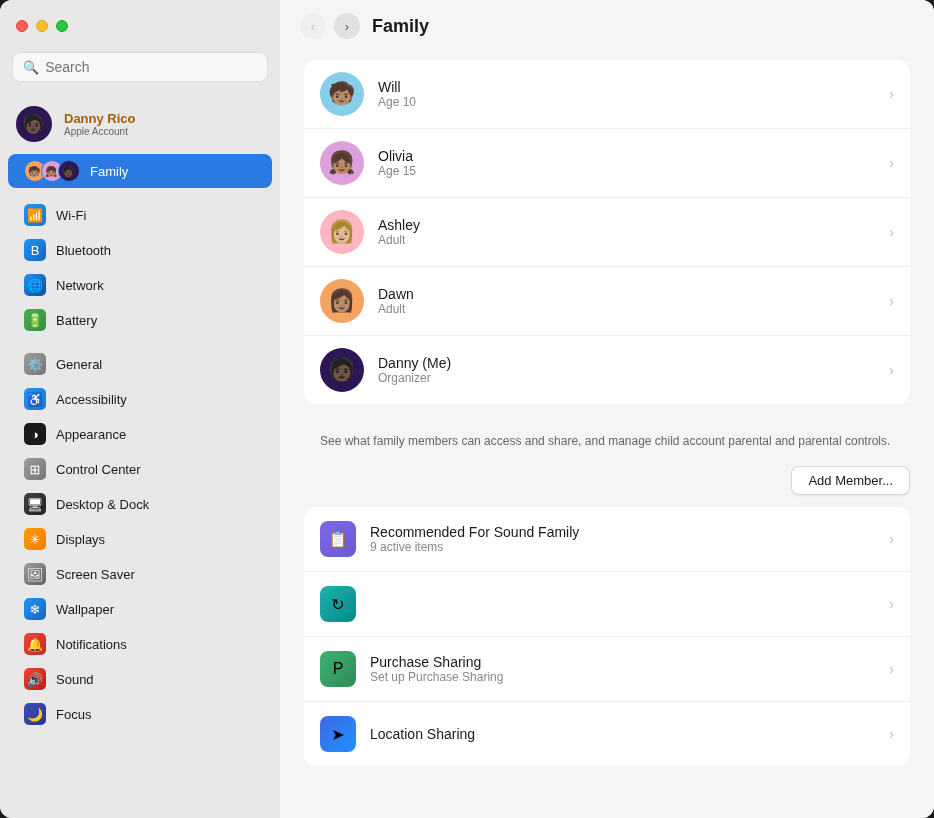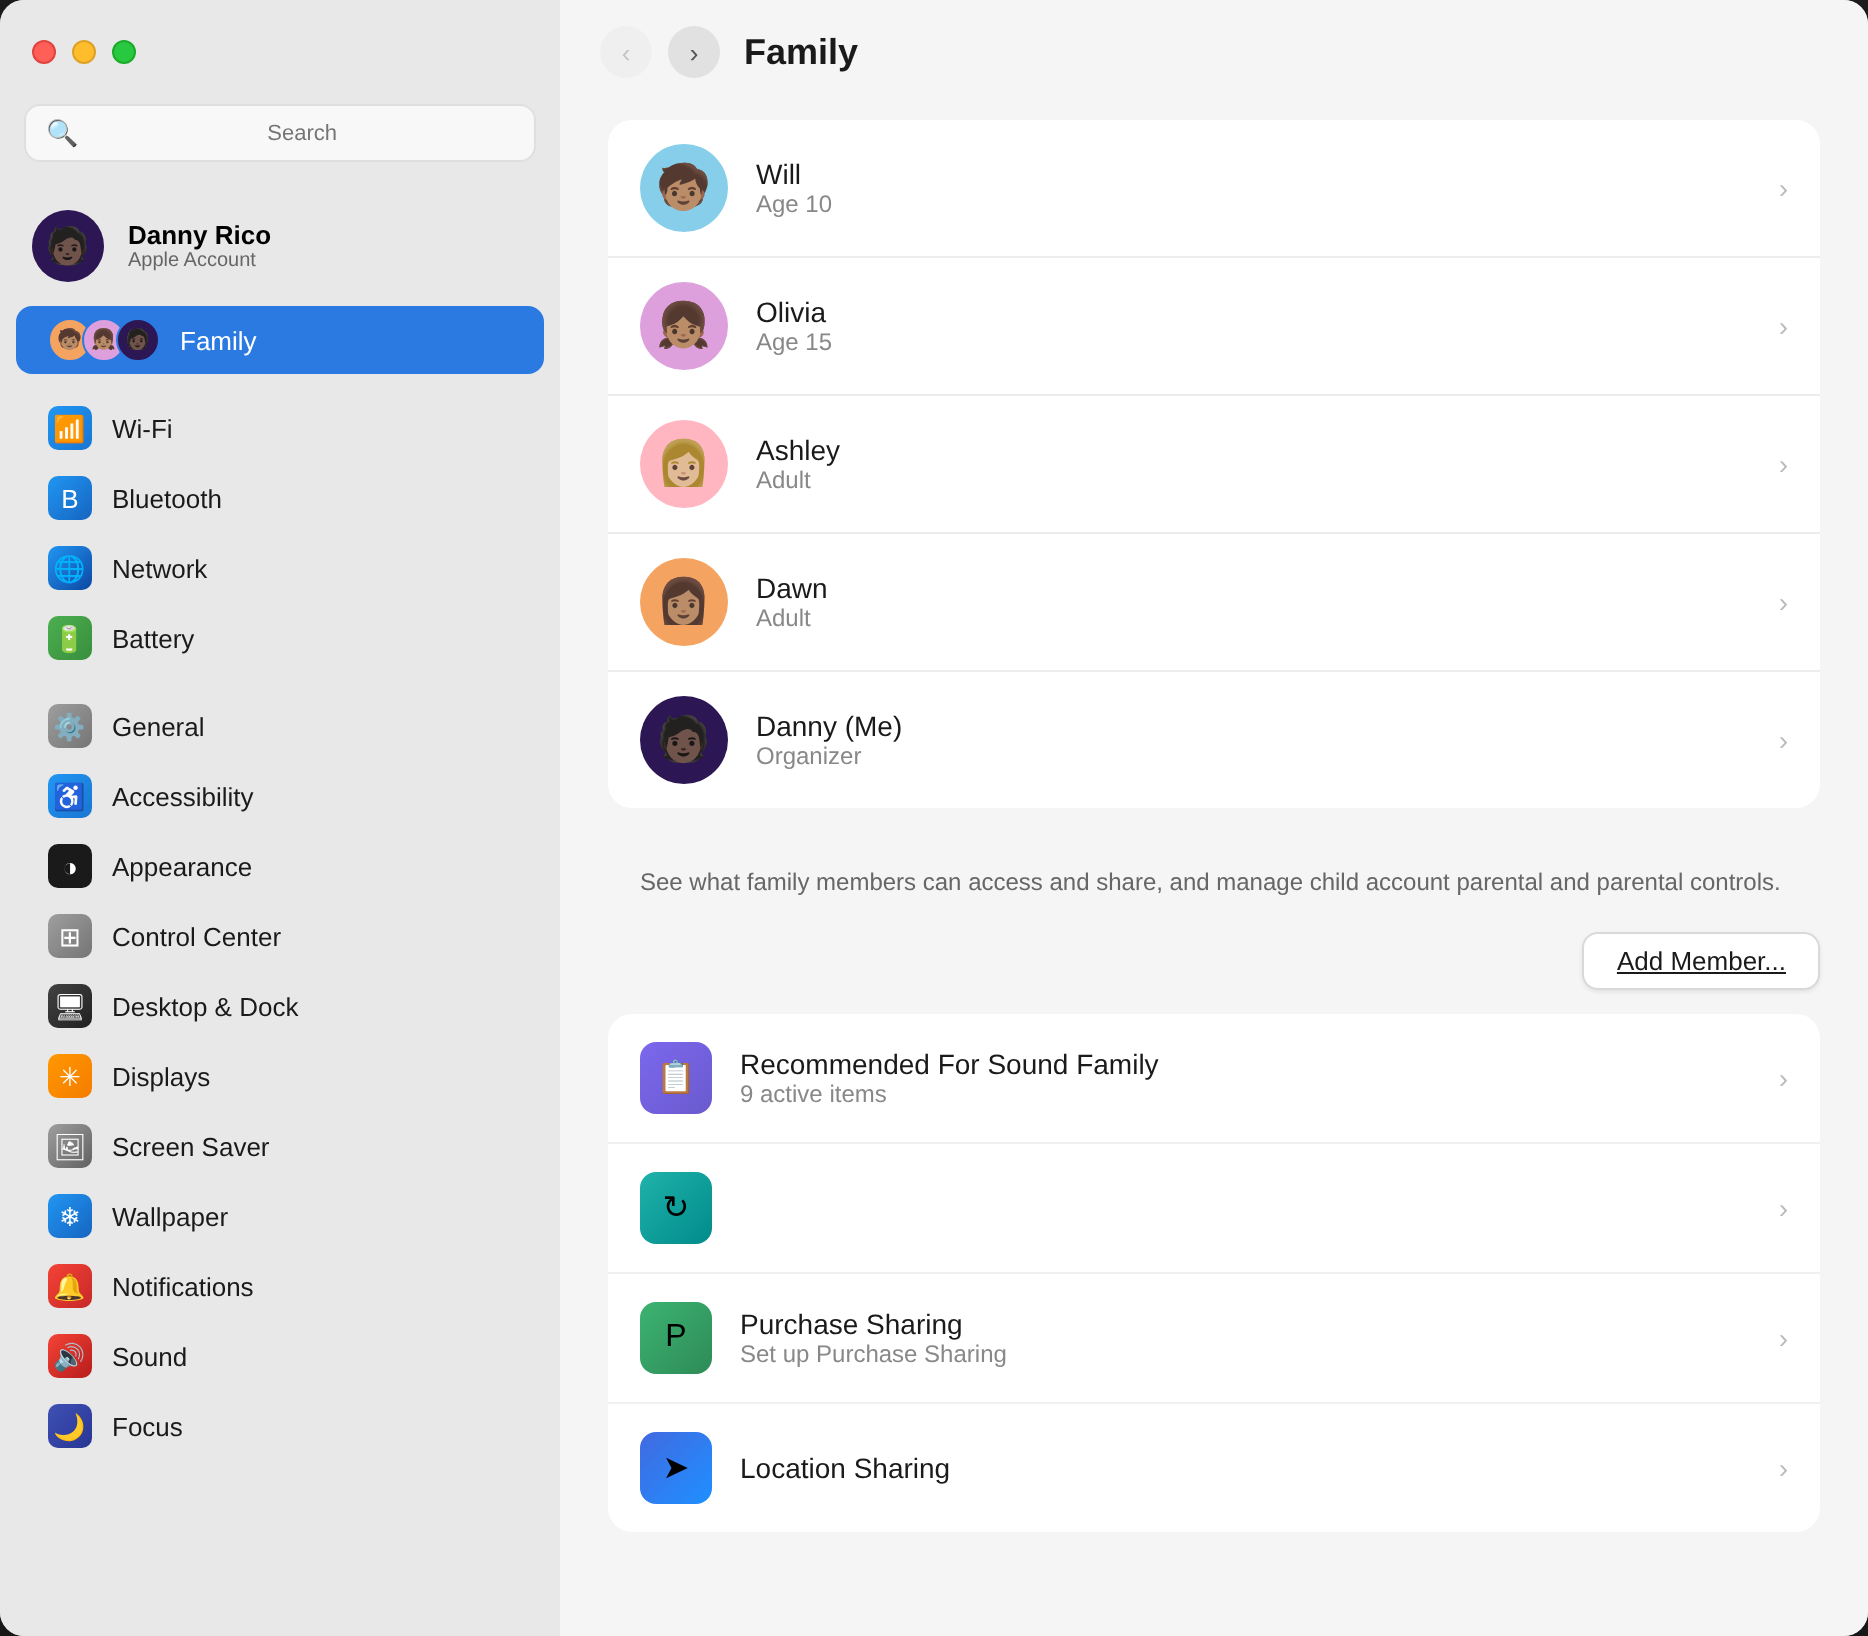--- a/index.html
+++ b/index.html
@@ -61,24 +61,23 @@
       display: flex;
       align-items: center;
       padding: 6px 10px;
       gap: 6px;
       border: 1px solid rgba(0,0,0,0.1);
     }
     .search-bar input {
       background: none;
       border: none;
       outline: none;
-      font-size: 11px;
+      font-size: 14px;
       color: #6d28d9;
       width: 100%;
-      text-align: center;
     }
 
     .account-section {
       display: flex;
       align-items: center;
       padding: 8px 16px;
       gap: 12px;
       margin-bottom: 4px;
     }
     .account-avatar {
@@ -86,21 +85,21 @@
       border-radius: 50%;
       background: #2c1654;
       display: flex; align-items: center; justify-content: center;
       font-size: 18px;
       overflow: hidden;
       flex-shrink: 0;
     }
     .account-info .account-name {
       font-size: 13px;
       font-weight: 600;
-      color: #000000;
+      color: #a16207;
     }
     .account-info .account-sub {
       font-size: 10px;
       color: #666;
     }
 
     .sidebar-item {
       display: flex;
       align-items: center;
       padding: 6px 16px;
@@ -259,21 +258,20 @@
     }
     .add-member-btn {
       background: white;
       border: 1px solid rgba(0,0,0,0.15);
       border-radius: 8px;
       padding: 6px 16px;
       font-size: 13px;
       color: #1a1a1a;
       cursor: pointer;
       box-shadow: 0 1px 2px rgba(0,0,0,0.08);
-      text-decoration: underline;
     }
 
     
     .feature-card {
       background: white;
       border-radius: 12px;
       overflow: hidden;
       margin-bottom: 12px;
     }
     .feature-row {

